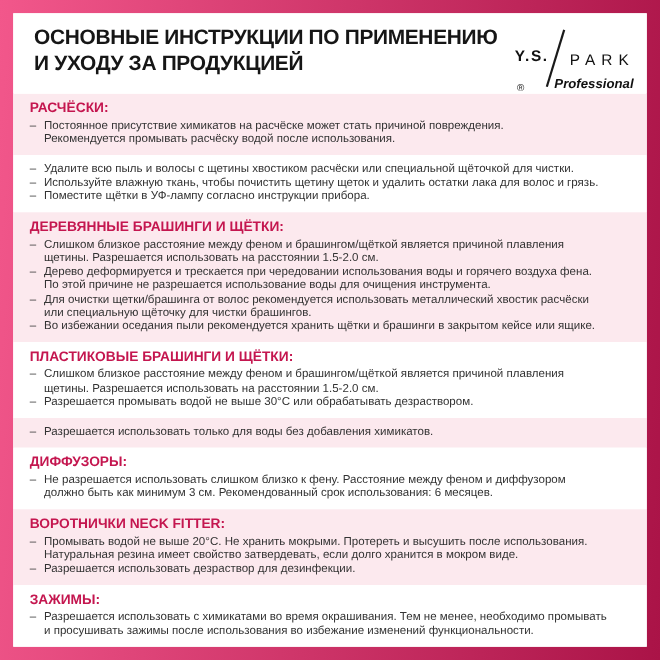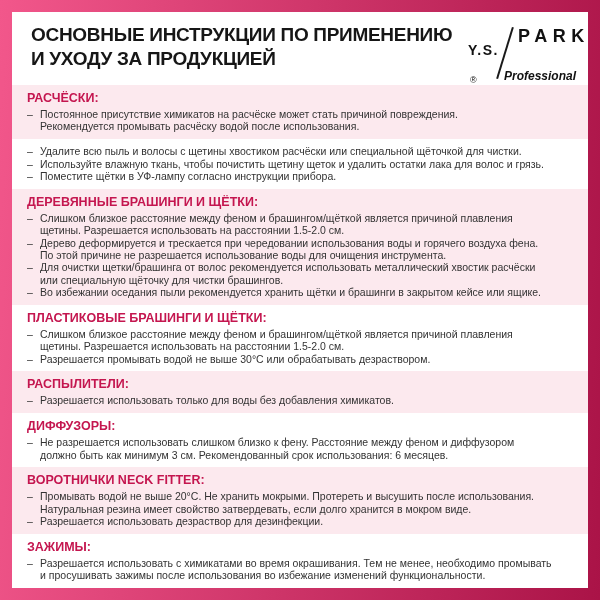--- a/index.html
+++ b/index.html
@@ -29,21 +29,21 @@
   .doc-header{flex:0 0 73px;position:relative;background:var(--band-white);}
   .page-title{
     margin:11px 0 0 19px;
     font-size:19px;line-height:24px;font-weight:700;
     letter-spacing:-0.3px;color:var(--title-text);
   }
   .t-line{display:block;white-space:nowrap;}
   
   .logo{position:absolute;right:12px;top:14px;width:130px;height:66px;color:#111;}
   .logo-ys{position:absolute;left:22px;top:16px;font-size:14px;font-weight:700;letter-spacing:1.5px;}
-  .logo-park{position:absolute;left:72px;top:0;font-size:18px;font-weight:700;letter-spacing:5.5px;}
+  .logo-park{position:absolute;left:72px;top:20px;font-size:14px;font-weight:400;letter-spacing:5.5px;}
   .logo-slash{position:absolute;left:58px;top:0;width:2px;height:54px;background:#1a1a1a;transform:rotate(17deg);}
   .logo-tagline{position:absolute;right:0;top:43px;font-size:12px;font-weight:700;font-style:italic;}
   .logo-reg{position:absolute;left:24px;top:49px;font-size:9px;}
   
   .sections{flex:1 1 auto;display:flex;flex-direction:column;overflow:hidden;}
   .band{flex:1 1 auto;overflow:hidden;padding:6px 8px 3px 15px;}
   .band--pink{background:var(--band-pink);}
   .band--white{background:var(--band-white);}
   .band-title{
     margin:0 0 3px 0;
@@ -134,21 +134,20 @@
     <span class="bullet-text">Слишком близкое расстояние между феном и брашингом/щёткой является причиной плавления
 щетины. Разрешается использовать на расстоянии 1.5-2.0 см.</span>
   </div>
             <div class="bullet">
     <span class="dash">–</span>
     <span class="bullet-text">Разрешается промывать водой не выше 30°C или обрабатывать дезраствором.</span>
   </div>
           </div>
   </section>
         <section class="band band--pink">
-    <h2 class="band-title">РАСПЫЛИТЕЛИ:</h2>
     <div class="bullets">
             <div class="bullet">
     <span class="dash">–</span>
     <span class="bullet-text">Разрешается использовать только для воды без добавления химикатов.</span>
   </div>
           </div>
   </section>
         <section class="band band--white">
     <h2 class="band-title">ДИФФУЗОРЫ:</h2>
     <div class="bullets">

